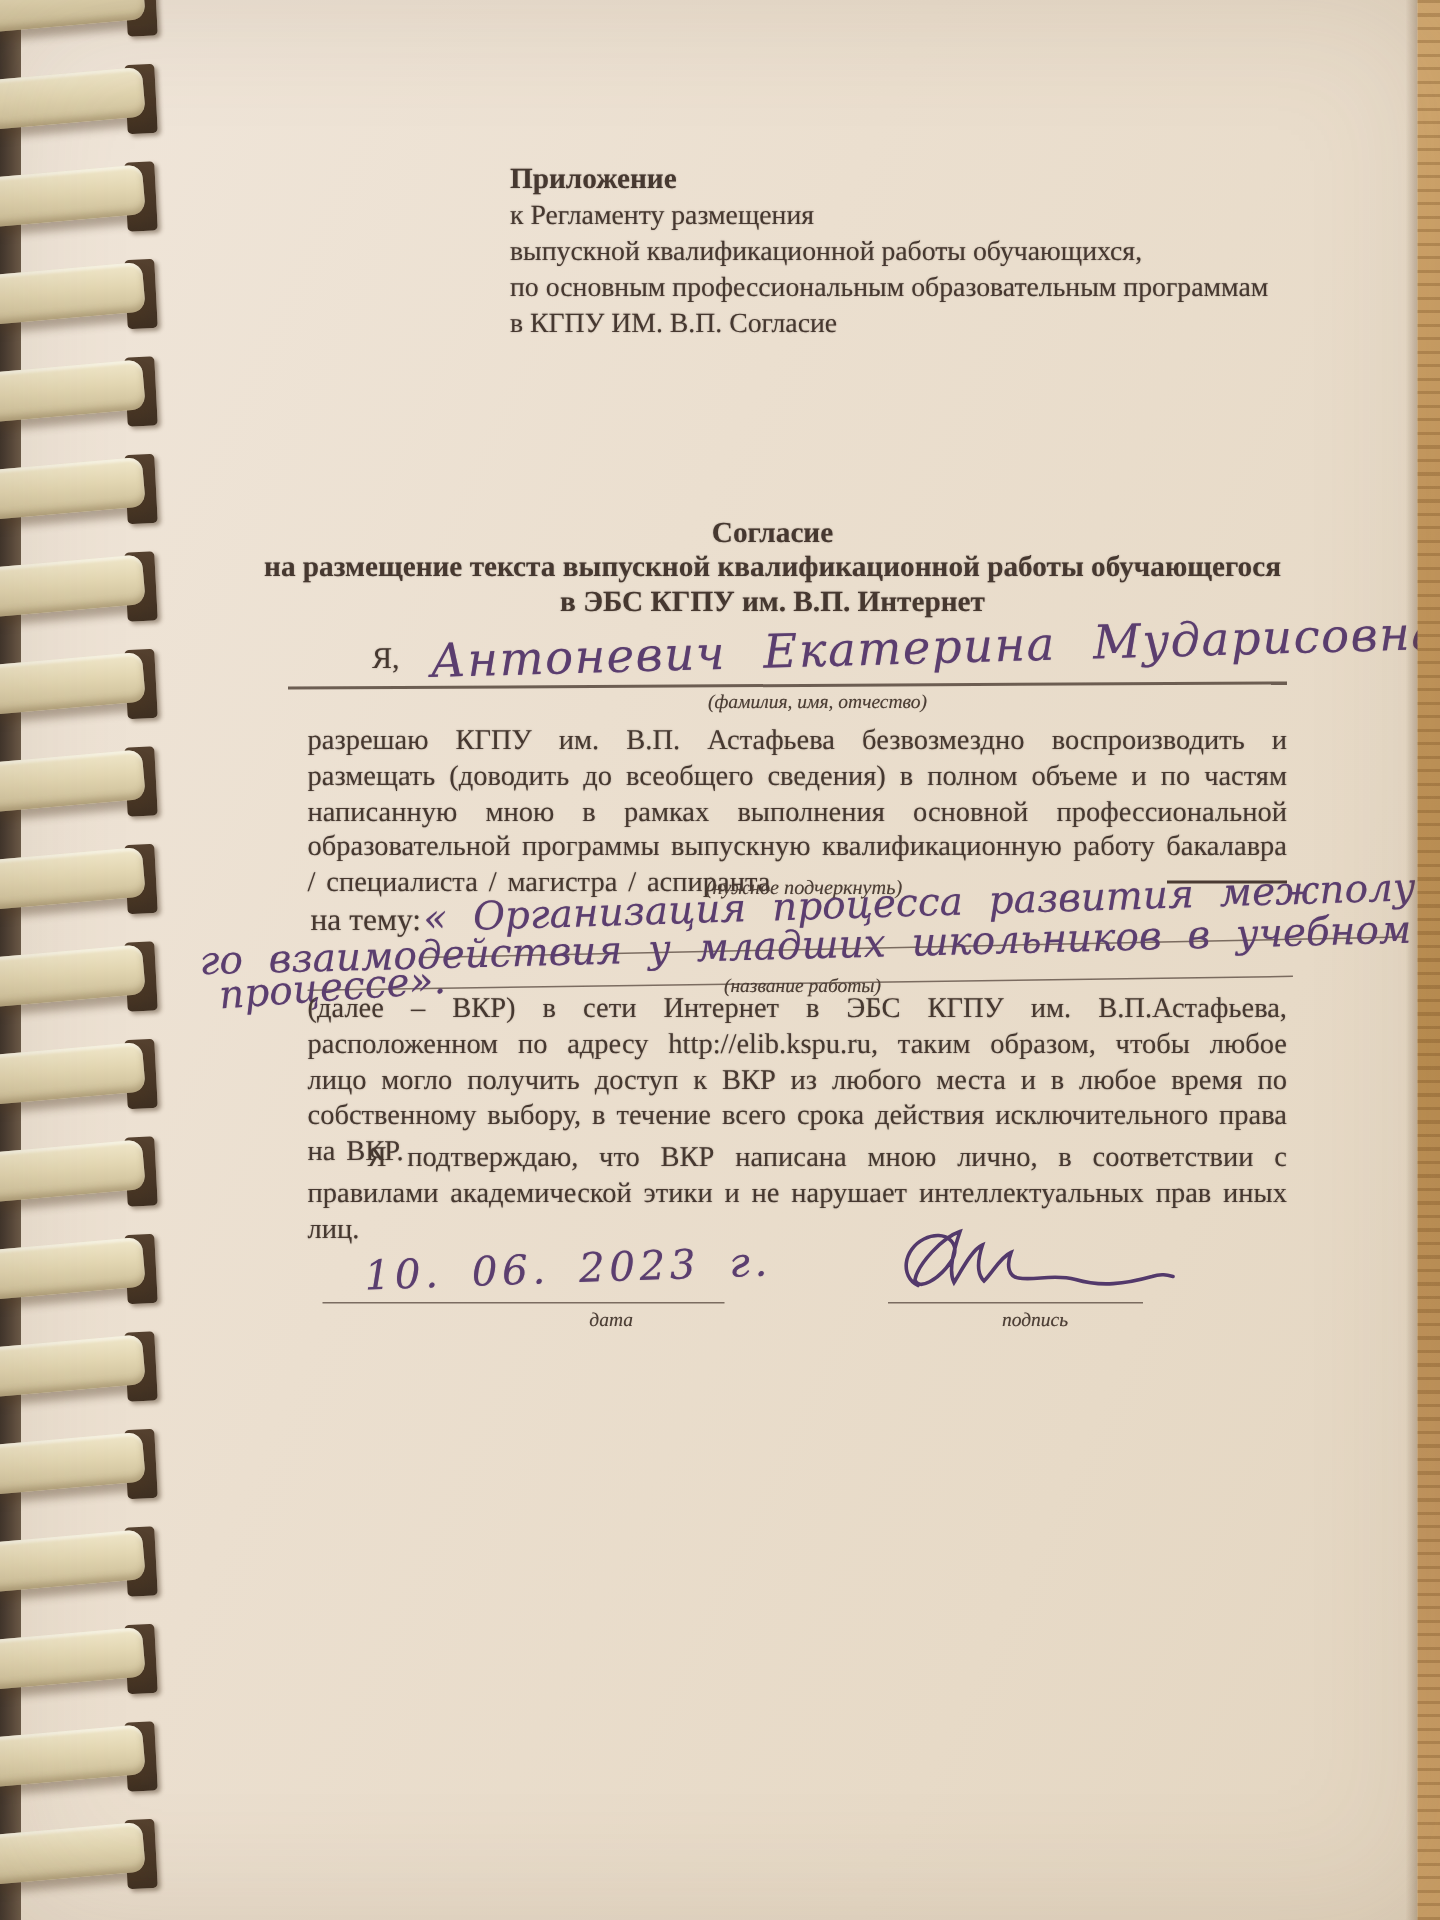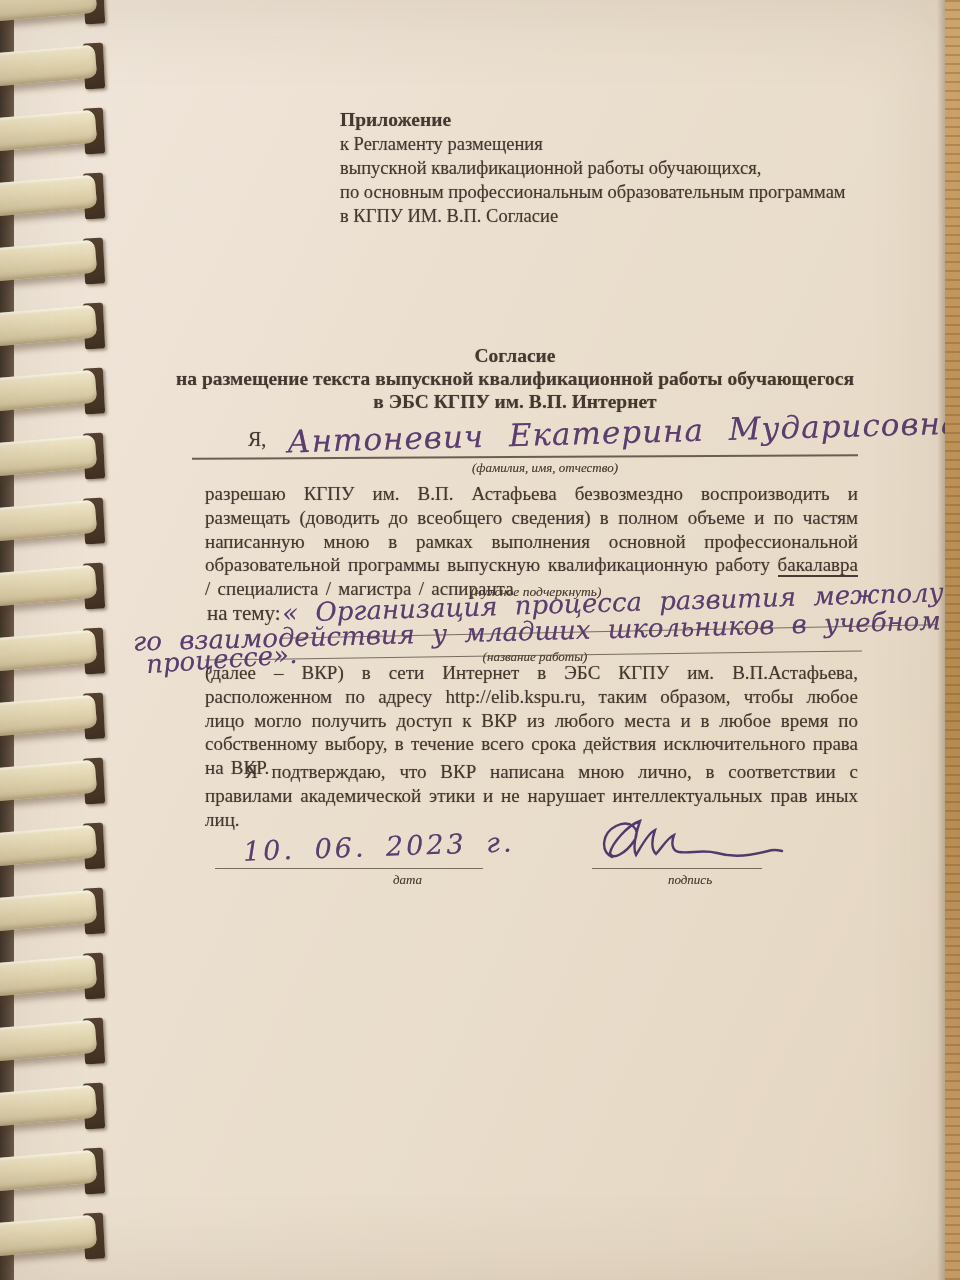--- a/index.html
+++ b/index.html
@@ -45,21 +45,21 @@
   .hdr .b1{font-weight:bold;font-size:19.5px;}
   .title{top:344px;left:150px;width:730px;text-align:center;font-weight:bold;font-size:19.5px;line-height:23px;}
   .para{font-size:19px;line-height:23.8px;text-align:justify;word-spacing:2.5px;}
   .caption{font-size:13px;font-style:italic;text-align:center;color:#4c3e35;text-shadow:0 0 .5px rgba(70,56,48,.5);}
   .hw{
     font-family:"DejaVu Serif",serif;font-style:italic;color:#5b3e6f;
     text-shadow:0 0 .6px rgba(91,62,111,.55);white-space:nowrap;
   }
   .uline{position:absolute;border-bottom:2px solid rgba(86,70,60,.85);height:0;}
   .uline-thin{position:absolute;border-bottom:1.5px solid rgba(86,70,60,.75);height:0;}
-  .opt-underlined{border-bottom:2px solid #4a3a32;padding-bottom:0px;}
+  .opt-underlined{border-bottom:2px solid #4a3a32;padding-bottom:12px;}
   svg.sig path{stroke:#53396b;stroke-width:2.4;fill:none;stroke-linecap:round;}
 </style>
 </head>
 <body>
 
 <div class="photo">
 
   <div class="spine"></div>
   <div id="rings">
       <div class="ring" style="top: -22px;">

